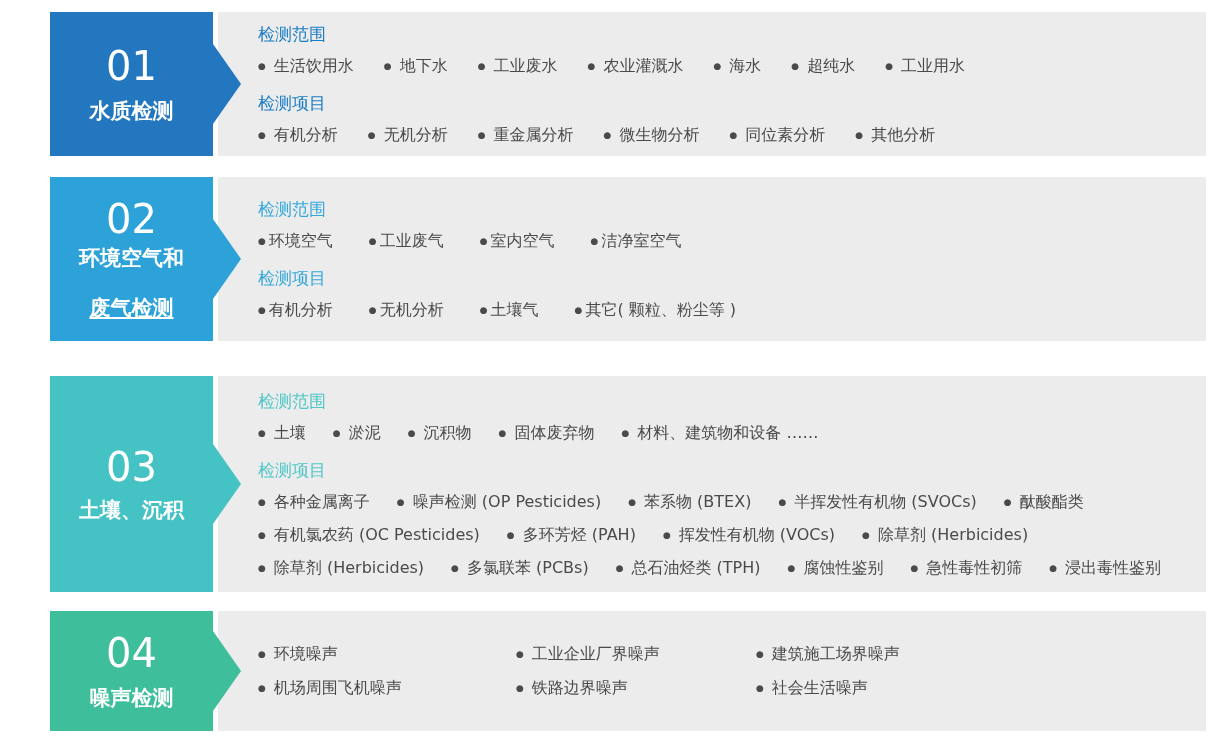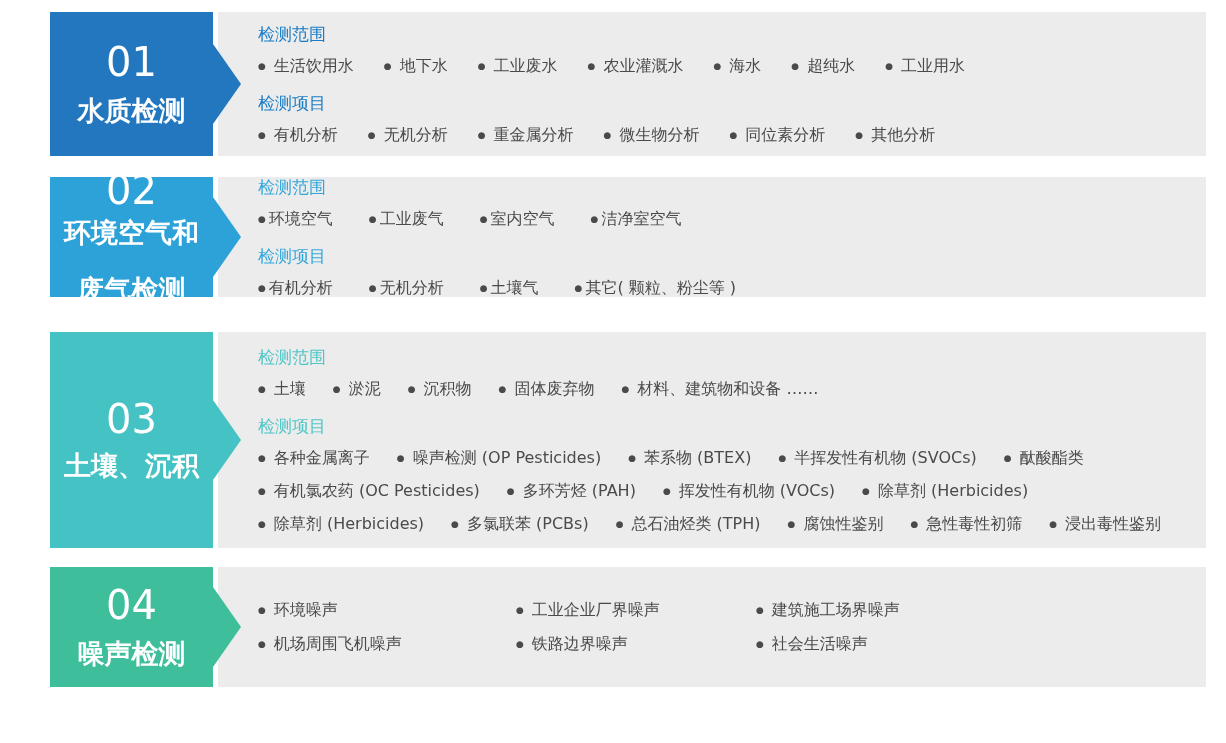--- a/index.html
+++ b/index.html
@@ -15,21 +15,21 @@
     box-sizing: border-box;
     padding: 12px 20px 0 50px;
     background: #ffffff;
     overflow: hidden;
   }
   .section {
     display: flex;
     align-items: stretch;
   }
   .s0 { height: 144px; margin-bottom: 21px; }
-  .s1 { height: 120px; margin-bottom: 35px; }
+  .s1 { height: 164px; margin-bottom: 35px; }
   .s2 { height: 216px; margin-bottom: 19px; }
   .s3 { height: 120px; }
 
   
   .banner {
     position: relative;
     flex: 0 0 163px;
     margin-right: 5px;
     z-index: 2;
     color: #ffffff;
@@ -50,29 +50,29 @@
     border-top: 40px solid transparent;
     border-bottom: 40px solid transparent;
     border-left: 28px solid var(--c);
   }
   .num {
     font-size: 40px;
     font-weight: normal;
     line-height: 1.05;
   }
   .title-line {
-    font-size: 27px;
+    font-size: 21px;
     font-weight: bold;
     line-height: 1.15;
     white-space: nowrap;
   }
   .s0 .num, .s3 .num { margin-bottom: 12px; }
   .s1 .num { margin-bottom: 6px; }
   .s2 .num { margin-bottom: 10px; text-align: right; }
-  .s1 .title-line + .title-line { margin-top: 26px; }
+  .s1 .title-line + .title-line { margin-top: 26px; text-decoration: underline; }
   .s2 .title-line + .title-line { margin-top: 16px; }
 
   
   .panel {
     flex: 1;
     background: #ececec;
     display: flex;
     flex-direction: column;
     justify-content: center;
     padding-left: 40px;

